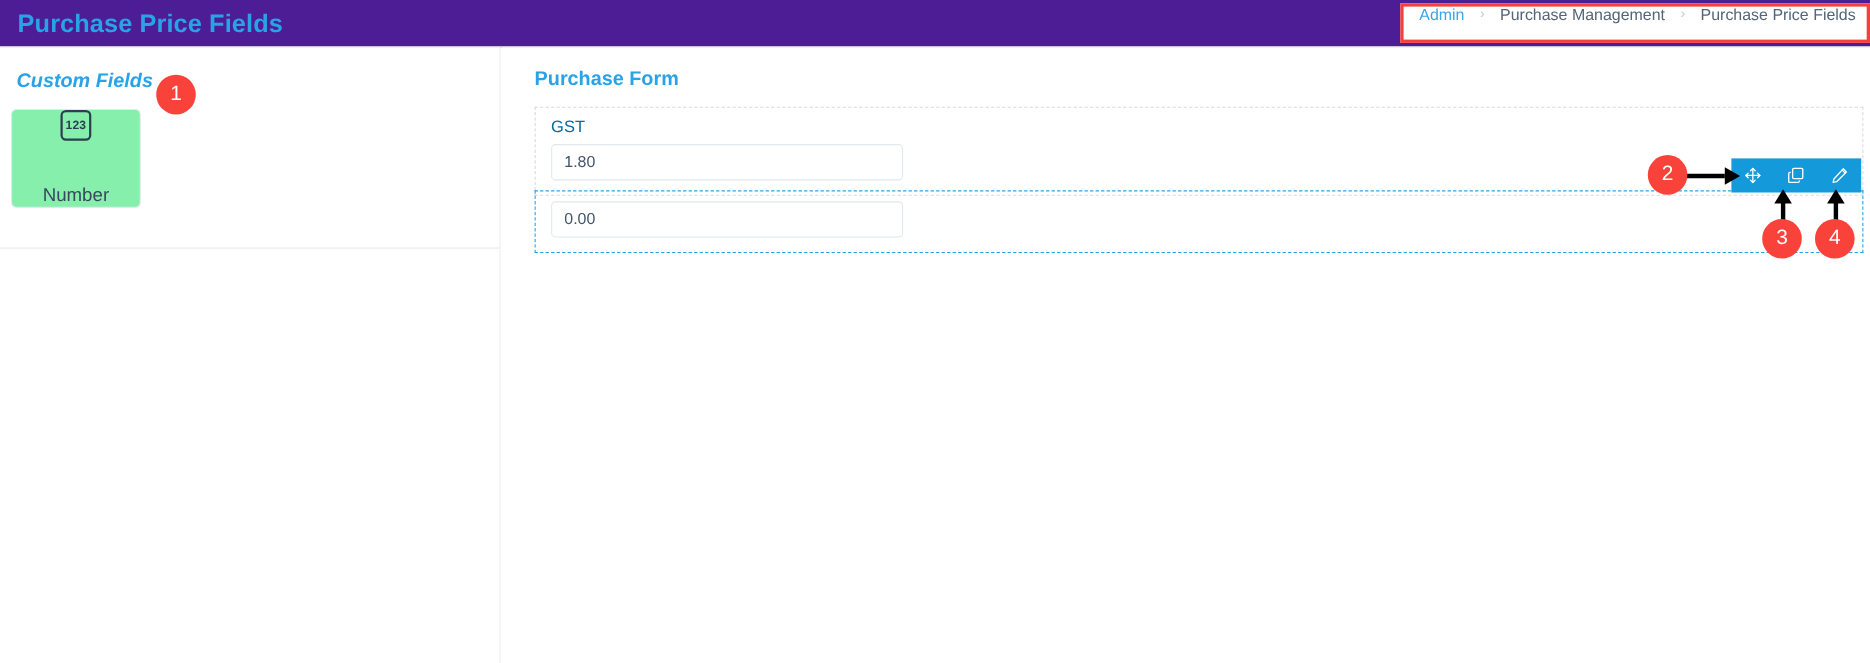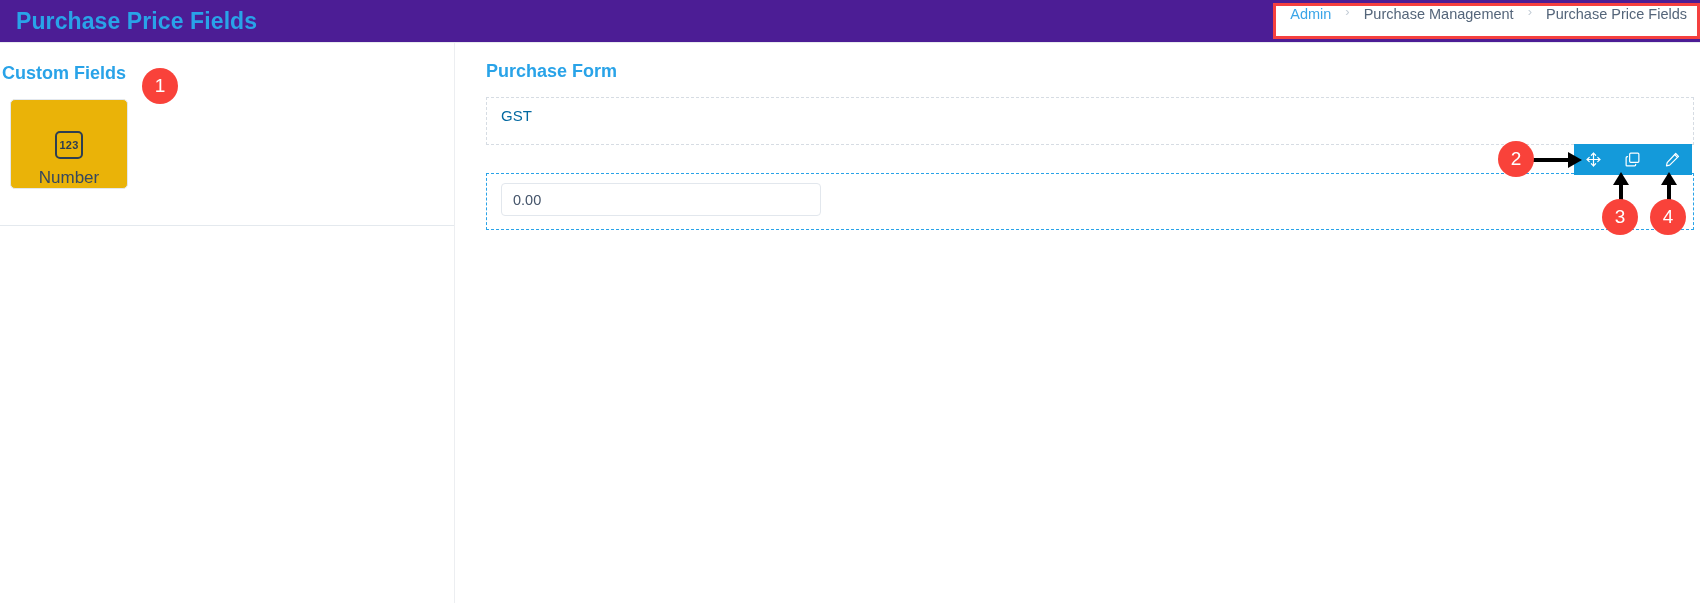--- a/index.html
+++ b/index.html
@@ -79,36 +79,36 @@
     background: #ffffff;
   }
 
   .section-title {
     position: absolute;
     font-size: 18px;
     font-weight: 600;
     color: #29a3e8;
     white-space: nowrap;
   }
-  .left-title { left: 2px; top: 20px; }
+  .left-title { left: 15px; top: 20px; font-style: italic; }
   .right-title { left: 30px; top: 18px; text-align: right; }
 
   .field-card {
     position: absolute;
     left: 10px;
     top: 56px;
     width: 118px;
     height: 90px;
     border: 1px solid #e3e8ee;
     border-radius: 5px;
-    background: #eab308;
+    background: #86efac;
     display: flex;
     flex-direction: column;
     align-items: center;
-    justify-content: flex-end;
+    justify-content: space-between;
     cursor: move;
   }
   .num-icon {
     width: 28px;
     height: 28px;
     border: 2.4px solid #2d3e52;
     border-radius: 5px;
     display: flex;
     align-items: center;
     justify-content: center;
@@ -234,20 +234,21 @@
     </div>
 
     <div class="left-divider"></div>
   </div>
 
   <div class="right-pane">
     <div class="section-title right-title">Purchase Form</div>
 
     <div class="form-row gst">
       <div class="form-label">GST</div>
+      <input class="form-input" type="text" value="1.80" style="">
     </div>
 
     <div class="form-row tax">
       <input class="form-input" type="text" value="0.00" style="">
     </div>
   </div>
 
   <div class="action-toolbar">
     <div class="action-btn">
       <span>

